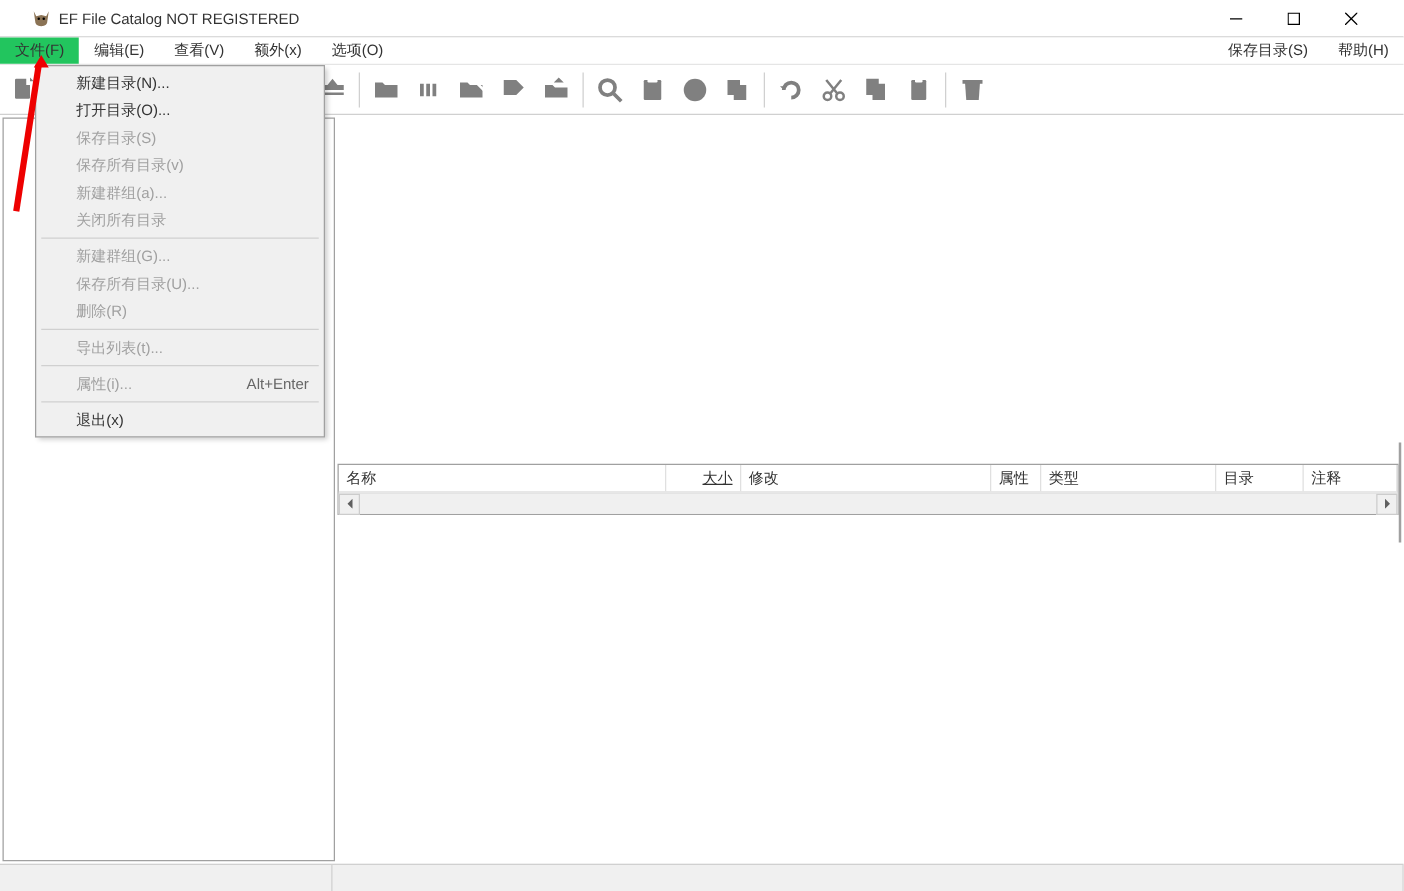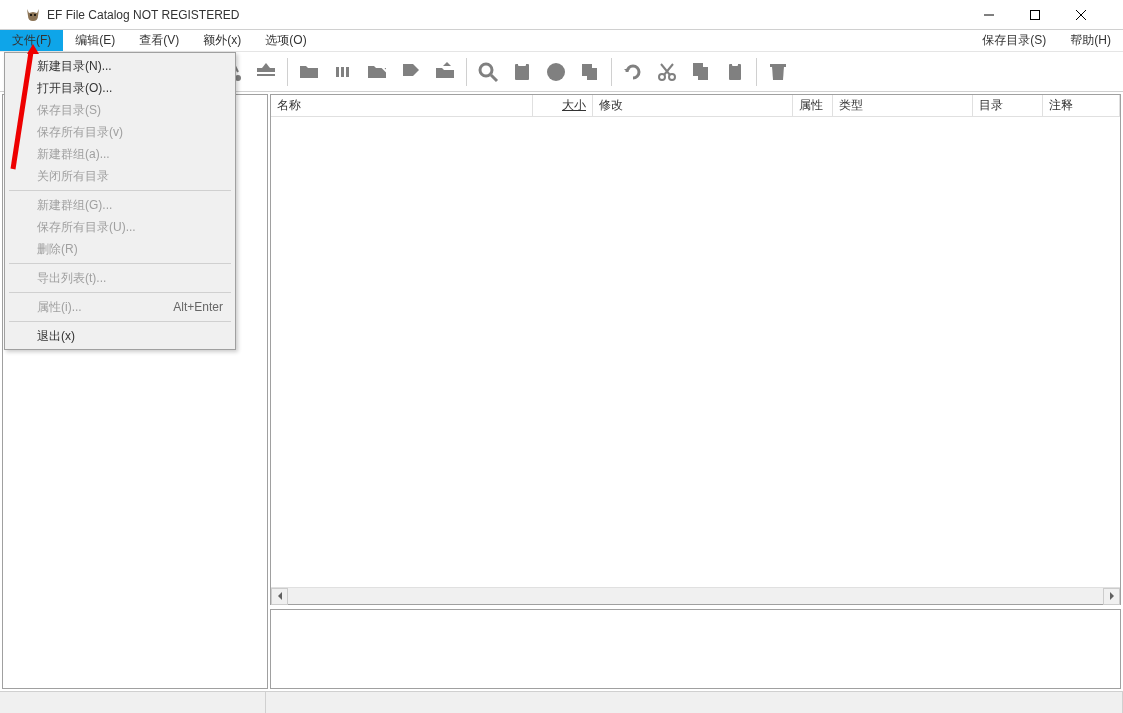--- a/index.html
+++ b/index.html
@@ -8,42 +8,42 @@
 
 .titlebar { height:30px; background:#fff; border-bottom:1px solid #d0d0d0; display:flex; align-items:center; padding:0 19px; }
 .titlebar .app-icon { width:16px; height:16px; margin:0 6px 0 6px; display:inline-block; }
 .titlebar .title { flex:1; color:#333; font-size:12px; }
 .win-btns { display:flex; height:100%; }
 .win-btn { width:46px; height:100%; display:flex; align-items:center; justify-content:center; color:#333; cursor:default; }
 
 
 .menubar { height:22px; background:#fff; display:flex; align-items:stretch; border-bottom:1px solid #e5e5e5; }
 .menubar .menu-item { padding:0 12px; display:flex; align-items:center; color:#333; cursor:default; }
-.menubar .menu-item.active { background:#0ea5e9; }
+.menubar .menu-item.active { background:#22c55e; }
 .menubar .spacer { flex:1; }
 
 
 .toolbar { height:40px; background:#fff; border-bottom:1px solid #d0d0d0; display:flex; align-items:center; padding:2px 4px; gap:4px; }
 .toolbar .tb-btn { width:30px; height:30px; display:flex; align-items:center; justify-content:center; cursor:default; }
 .toolbar .tb-sep { width:1px; height:28px; background:#d0d0d0; margin:0 2px; }
 .toolbar svg { width:24px; height:24px; fill:#808080; }
 
 
 .main { position:absolute; top:92px; left:0; right:0; bottom:22px; display:flex; }
 .tree-pane { width:266px; border:1px solid #a0a0a0; margin:2px 0 2px 2px; background:#fff; position:relative; }
 
 
-.dropdown { position:absolute; left:4px; top:52px; width:232px; background:#f0f0f0; border:1px solid #a0a0a0; box-shadow:2px 2px 4px rgba(0,0,0,0.2); z-index:100; padding:2px; }
+.dropdown { position:absolute; left:28px; top:52px; width:232px; background:#f0f0f0; border:1px solid #a0a0a0; box-shadow:2px 2px 4px rgba(0,0,0,0.2); z-index:100; padding:2px; }
 .dropdown .dd-item { height:22px; display:flex; align-items:center; padding:0 24px 0 30px; color:#333; cursor:default; position:relative; }
 .dropdown .dd-item.disabled { color:#a0a0a0; }
 .dropdown .dd-item .shortcut { position:absolute; right:10px; color:#666; }
 .dropdown .dd-sep { height:1px; background:#d0d0d0; margin:3px 2px; }
 
 
-.right-pane { flex:1; display:flex; flex-direction:column; margin:2px 2px 2px 2px; }
+.right-pane { flex:1; display:flex; flex-direction:row; margin:2px 2px 2px 2px;align-items:center; }
 .list-pane { flex:1; border:1px solid #a0a0a0; background:#fff; display:flex; flex-direction:column; }
 .list-header { height:22px; border-bottom:1px solid #e0e0e0; display:flex; align-items:center; }
 .list-header .col { height:100%; border-right:1px solid #e0e0e0; display:flex; align-items:center; padding:0 6px; color:#333; white-space:nowrap; overflow:hidden; }
 .list-header .col.right { justify-content:flex-end;text-decoration:underline; }
 .list-body { flex:1; }
 .hscroll { height:17px; background:#f0f0f0; display:flex; align-items:center; border-top:1px solid #e0e0e0; }
 .hscroll .arrow { width:17px; height:17px; display:flex; align-items:center; justify-content:center; background:#f0f0f0; border:1px solid #ccc; }
 .hscroll .track { flex:1; height:17px; }
 .detail-pane { height:80px; border:1px solid #a0a0a0; margin-top:4px; background:#fff; }
 

